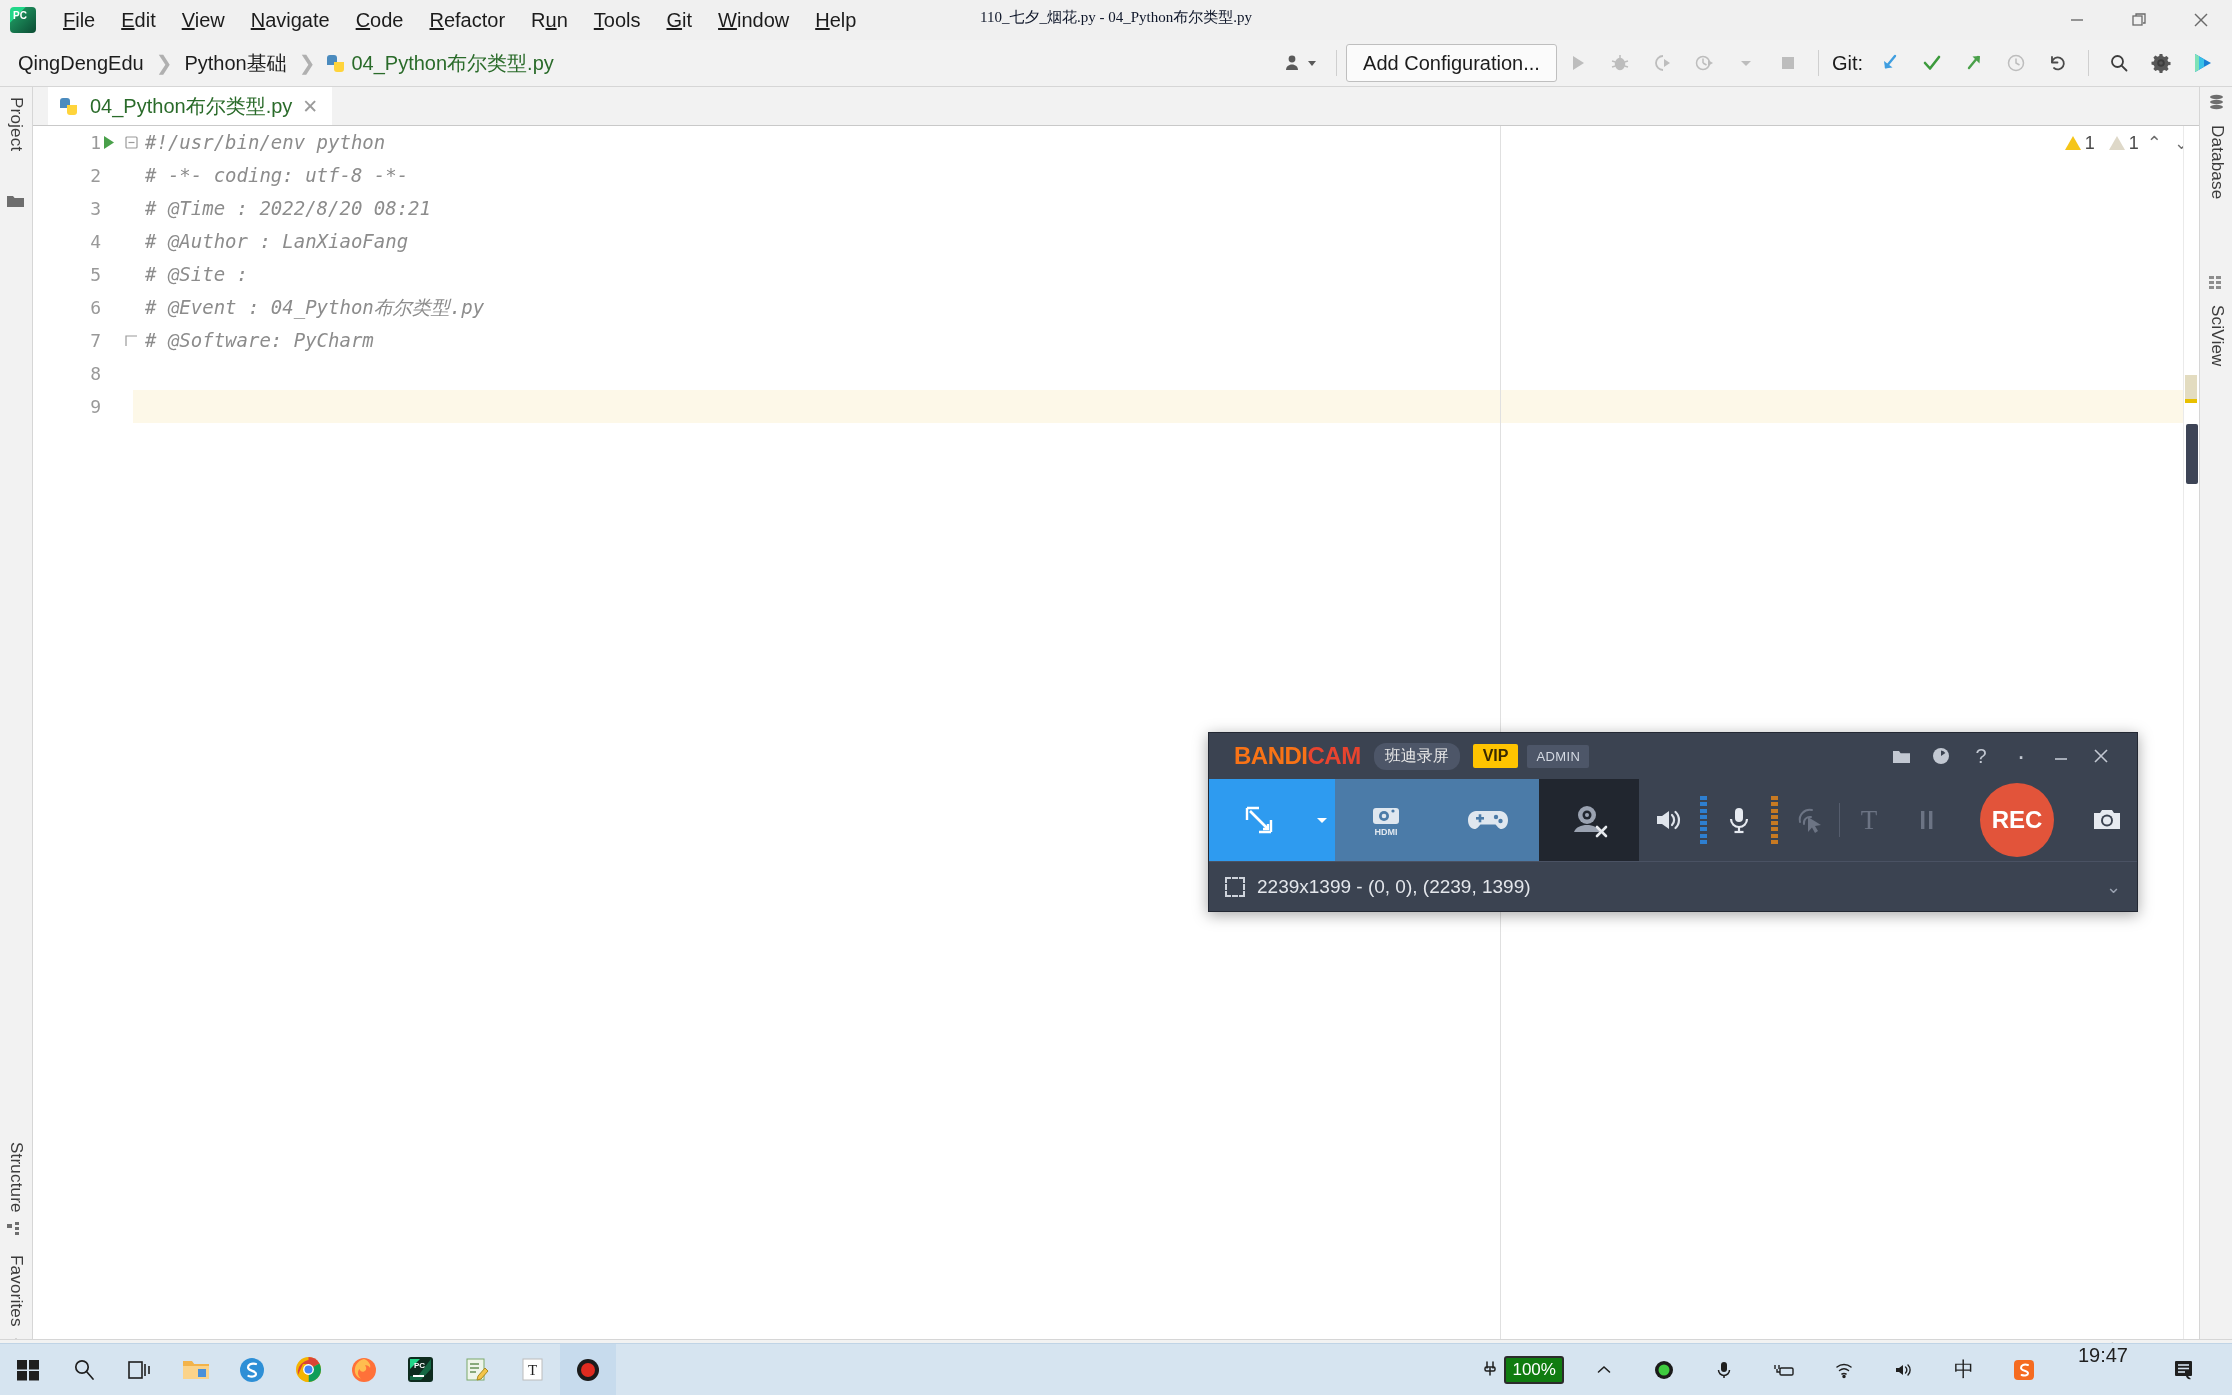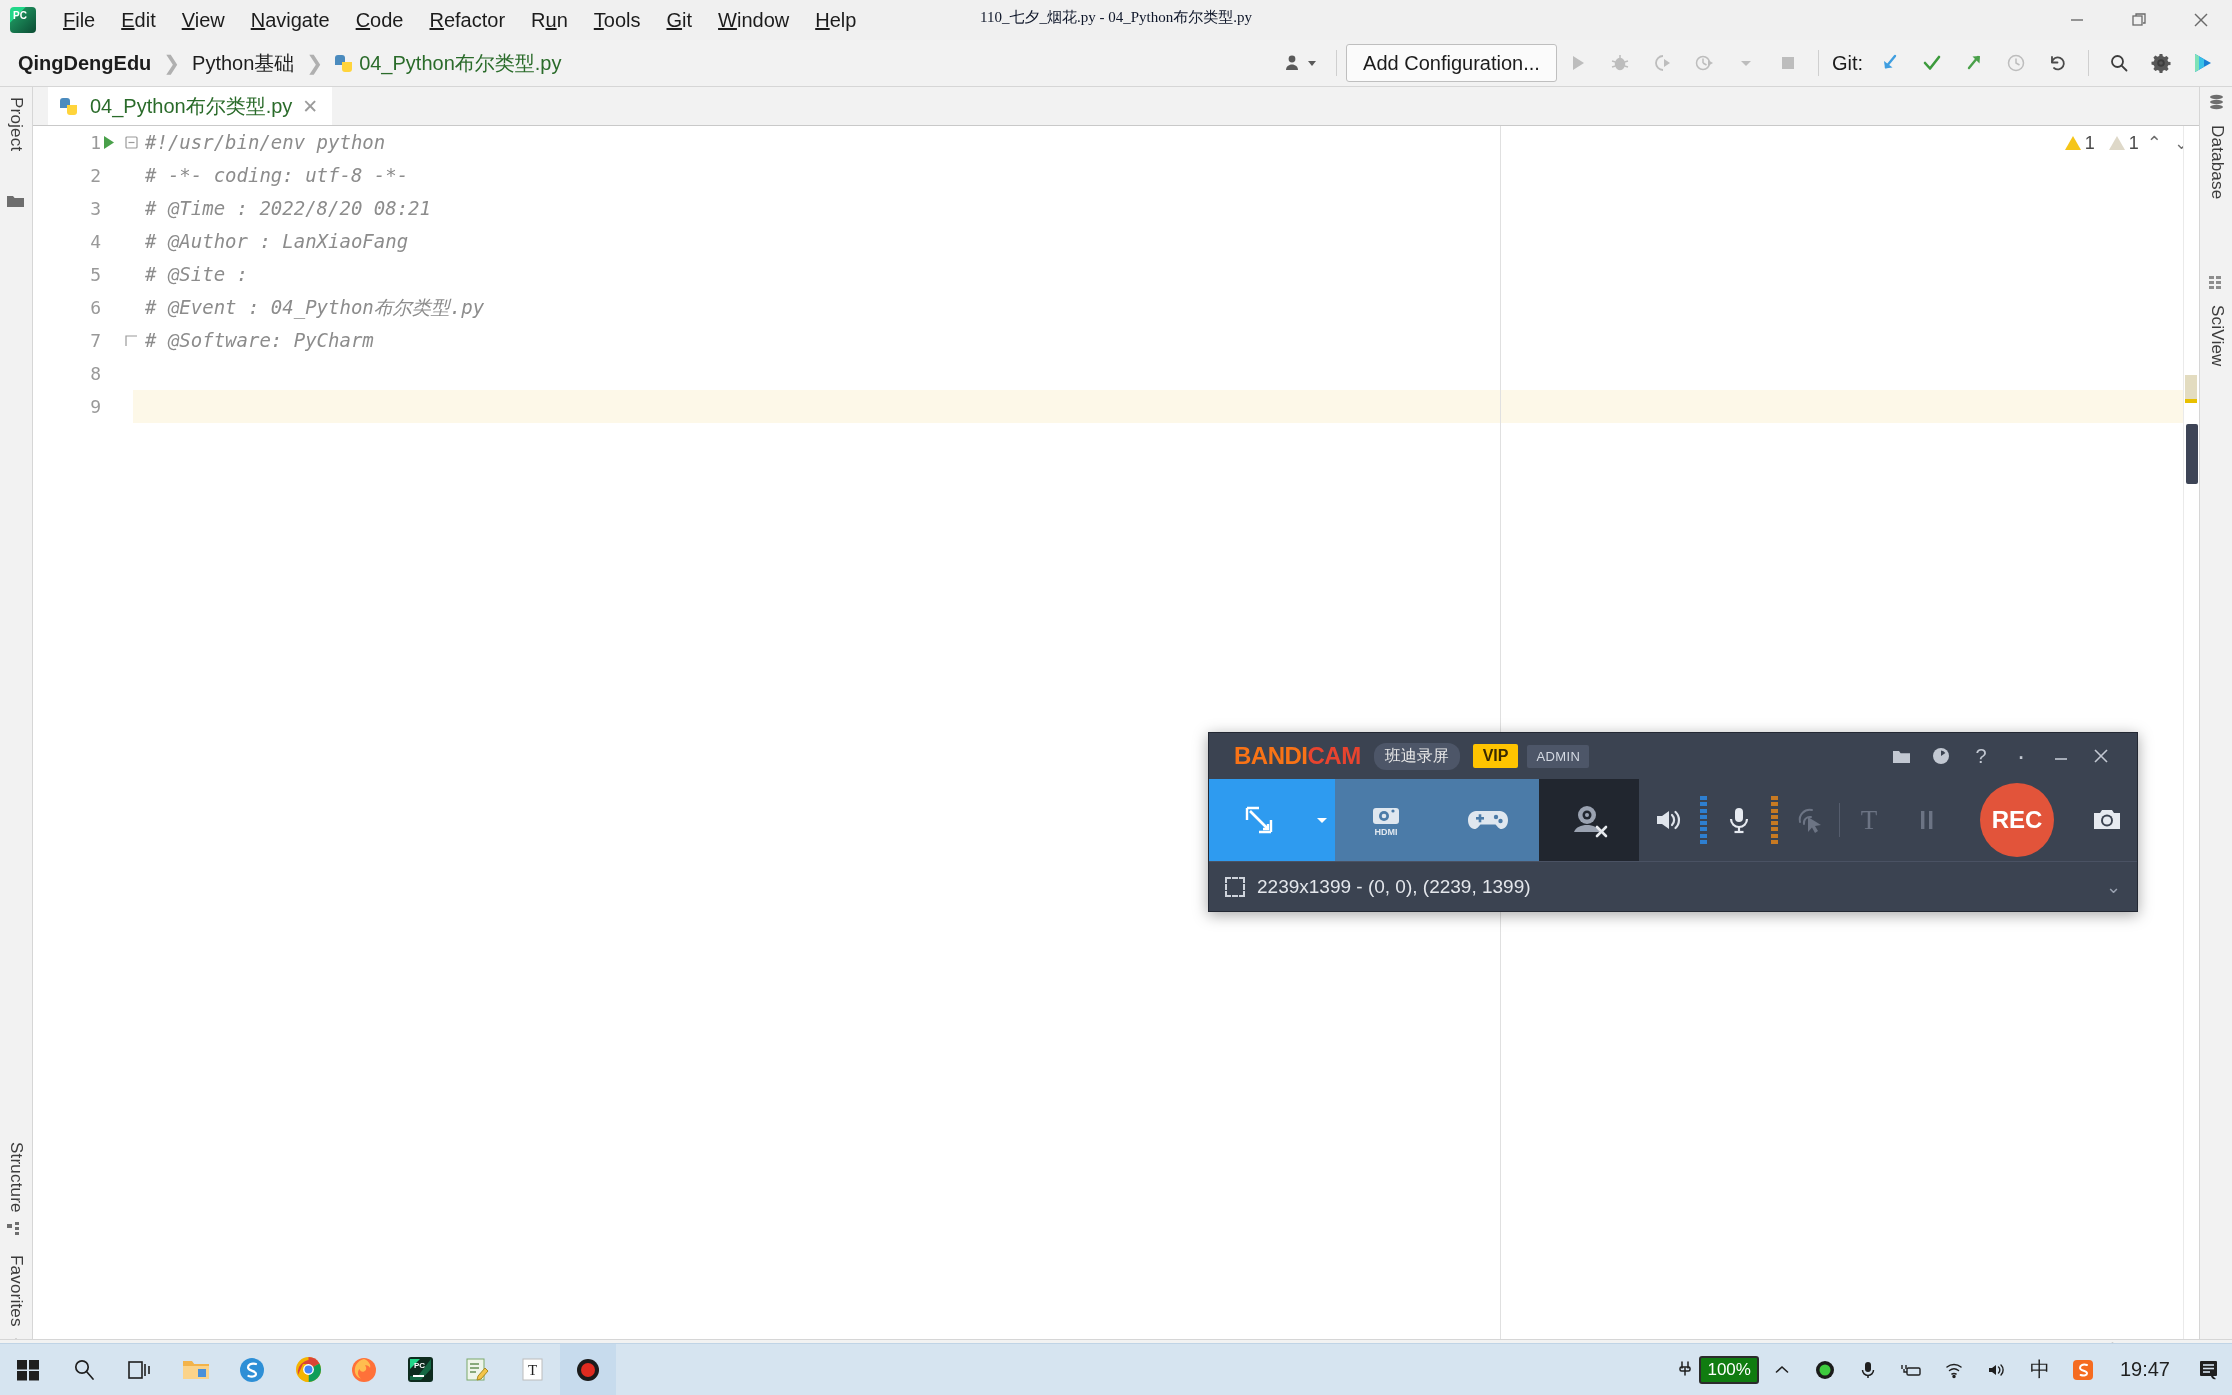--- a/index.html
+++ b/index.html
@@ -46,21 +46,21 @@
   }
 
   
   .navbar {
     position:absolute; left:0; top:40px; width:2232px; height:47px;
     background:#f2f2f2; display:flex; align-items:center;
     border-bottom:1px solid #d6d6d6;
   }
   .crumbs { display:flex; align-items:center; margin-left:14px; gap:2px; }
   .crumb { font-size:20px; color:#1d1d1d; padding:2px 4px; white-space:nowrap; }
-  .crumb.bold { font-weight:bold; }
+  .crumb.bold { font-weight:normal; }
   .crumb.file { color:#2a6b2a; }
   .sep { color:#b0b0b0; font-size:20px; padding:0 6px; }
   .pyfile-ico {
     width:19px; height:19px; display:inline-block; position:relative;
     margin-right:5px; vertical-align:-3px; flex:none;
   }
   .pyfile-ico:before{
     content:""; position:absolute; left:0; top:1px; width:10px; height:10px;
     background:#4b8bbe; border-radius:3px 3px 0 0;
   }
@@ -230,21 +230,21 @@
   .status .right { margin-left:auto; display:flex; align-items:center; padding-right:10px; }
 
   
   .taskbar {
     position:absolute; left:0; bottom:0; width:2232px; height:52px;
     background:#d6e4f0; display:flex; align-items:center;
     border-top:1px solid #c0d4e6;
   }
   .tb-ico { width:56px; height:52px; display:flex; align-items:center; justify-content:center; position:relative; }
   .tb-ico.active { background:#c7dbed; }
-  .tb-right { margin-left:auto; display:flex; align-items:center; padding-right:1px; gap:3px; }
+  .tb-right { margin-left:auto; display:flex; padding-right:26px; gap:20px; }
   .tb-s { width:40px; height:52px; display:flex; align-items:center; justify-content:center; color:#1f1f1f; }
   .batt {
     display:flex; align-items:center; color:#1f1f1f; position:relative;
   }
   .batt-box {
     background:#107c10; color:#fff; font-size:17px; padding:2px 6px;
     border:2px solid #2b2b2b; border-radius:3px;
   }
   .clock { font-size:20px; color:#1f1f1f; padding:0 14px; white-space:nowrap; }
   .notif { width:44px; height:52px; display:flex; align-items:center; justify-content:center; }

